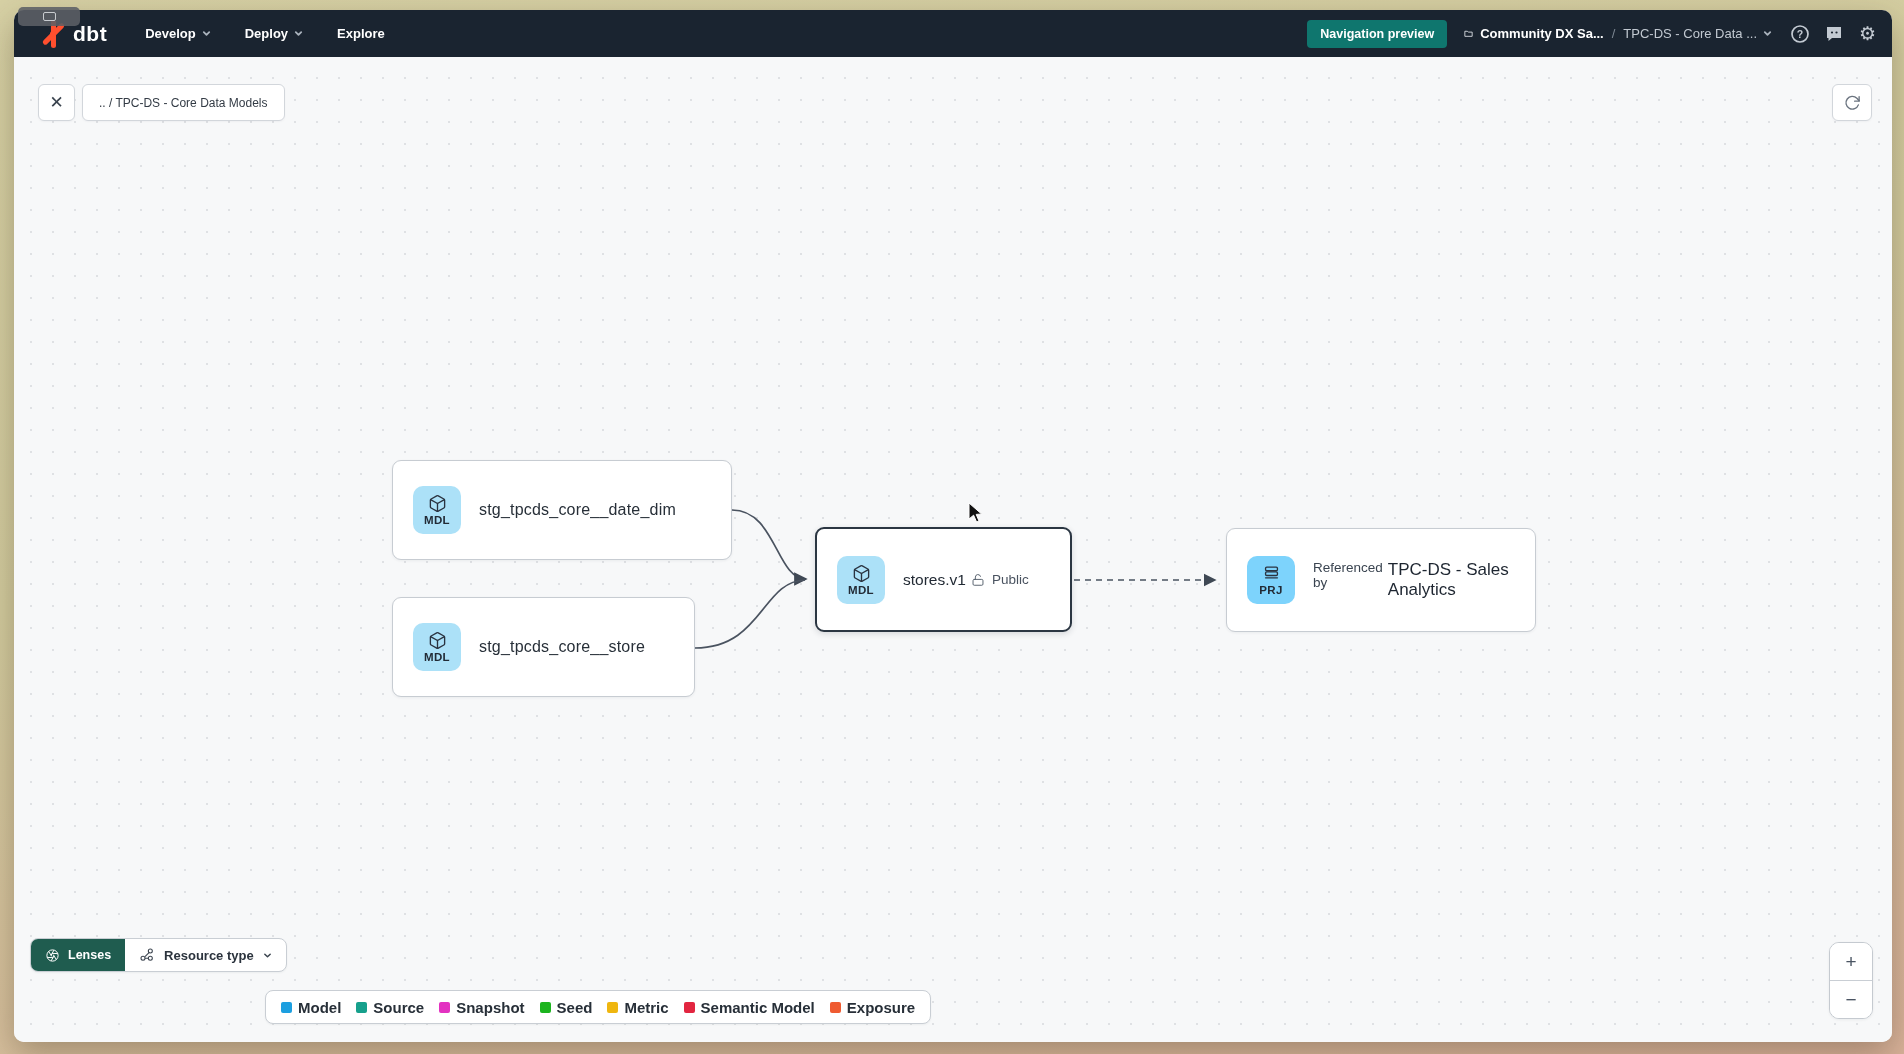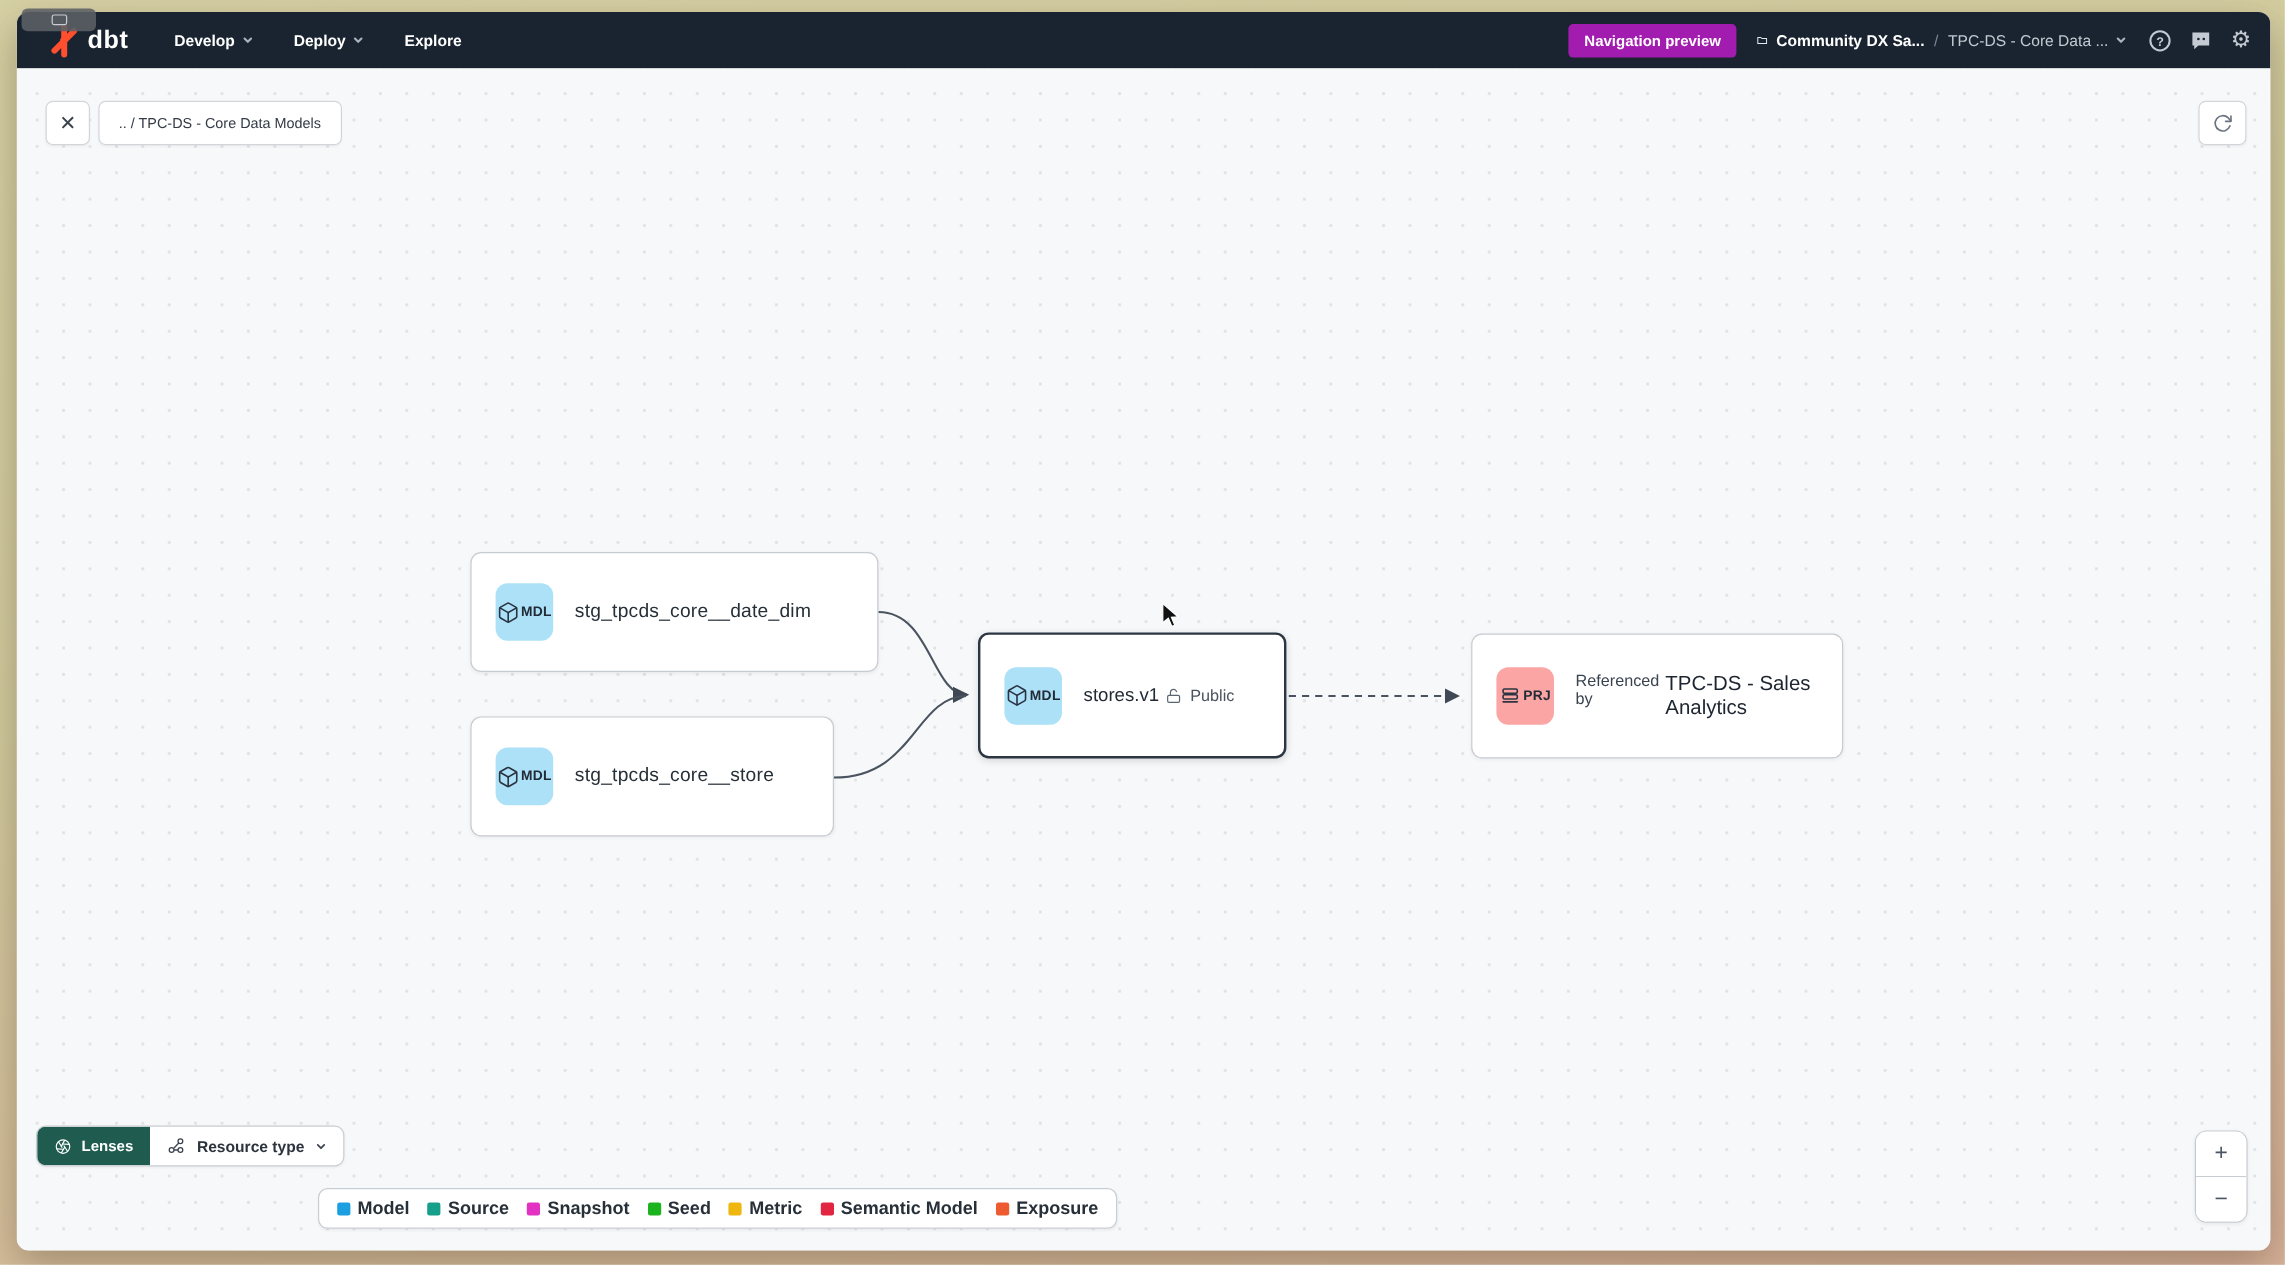--- a/index.html
+++ b/index.html
@@ -26,21 +26,21 @@
   .logo-mark span{position:absolute;left:11px;top:-1px;width:5px;height:28px;background:#ff4f2e;border-radius:3px;}
   .logo-mark span:first-child{transform:rotate(45deg);}
   .logo-mark span:last-child{transform:rotate(-45deg);}
   .logo-mark i{position:absolute;width:6px;height:6px;border-radius:50%;background:#ff4f2e;left:10px;top:10px;}
   .logo-text{color:#fff;font-size:21px;font-weight:700;letter-spacing:.5px;}
   .nav{display:flex;align-items:center;gap:34px;}
   .nav-item{display:flex;align-items:center;gap:6px;color:#fff;font-size:13px;font-weight:700;cursor:pointer;}
   .chev{width:9px;height:9px;flex:none;}
   .chev polyline{fill:none;stroke:#aab3bd;stroke-width:2;stroke-linecap:round;stroke-linejoin:round;}
   .hdr-right{margin-left:auto;display:flex;align-items:center;gap:17px;}
-  .preview-badge{background:#a21caf;color:#fff;font-size:12.5px;font-weight:700;
+  .preview-badge{background:#0f766e;color:#fff;font-size:12.5px;font-weight:700;
     padding:7px 13px;border-radius:4px;cursor:pointer;}
   .crumbs{display:flex;align-items:center;gap:8px;}
   .crumb-proj{display:flex;align-items:center;gap:7px;color:#fff;font-size:13px;font-weight:700;cursor:pointer;}
   .crumb-sep{color:#7d8793;font-size:13px;}
   .crumb-item{color:#c2c9d1;font-size:13px;cursor:pointer;display:flex;align-items:center;gap:6px;}
   .hdr-icons{display:flex;align-items:center;gap:13px;color:#c3cad2;}
   .hicon{width:21px;height:21px;display:flex;align-items:center;justify-content:center;cursor:pointer;}
   .hicon svg{display:block;}
   .gear-glyph{font-size:19px;line-height:1;color:#c3cad2;}
 
@@ -60,27 +60,27 @@
   .refresh-btn{left:1818px;top:27px;width:40px;height:37px;cursor:pointer;}
   .ico{flex:none;display:block;}
   .ico path,.ico circle,.ico line,.ico polyline,.ico rect{fill:none;stroke:#6a737f;stroke-width:1.8;
     stroke-linecap:round;stroke-linejoin:round;}
 
   
   .node{position:absolute;background:#fff;border:1px solid #c7ccd2;border-radius:9px;
     display:flex;align-items:center;gap:18px;padding:0 20px;cursor:pointer;
     box-shadow:0 1px 3px rgba(25,35,45,.06);}
   .node.selected{border:2px solid #2b3642;box-shadow:0 2px 6px rgba(25,35,45,.15);}
-  .rbadge{width:48px;height:48px;border-radius:10px;display:flex;flex-direction:row;
+  .rbadge{width:48px;height:48px;border-radius:10px;display:flex;flex-direction:column;
     align-items:center;justify-content:center;gap:1px;flex:none;}
   .rbadge .btxt{font-size:11.5px;font-weight:700;color:#222b36;letter-spacing:.3px;}
   .rbadge svg{display:block;}
   .rbadge svg *{fill:none;stroke:#2a3340;stroke-width:1.7;stroke-linecap:round;stroke-linejoin:round;}
   .badge-mdl{background:#ace1f8;}
-  .badge-prj{background:#fca5a5;}
+  .badge-prj{background:#7dd3fc;}
   .node-title{font-size:16px;color:#272f38;letter-spacing:.2px;}
   .node .tcol{display:flex;flex-direction:row;gap:5px;}
   .sel-title{font-size:15.5px;color:#222a34;}
   .pub-row{display:flex;align-items:center;gap:7px;font-size:13.5px;color:#4a5360;}
   .pub-row svg *{fill:none;stroke:#5a6470;stroke-width:1.7;stroke-linecap:round;stroke-linejoin:round;}
   .kicker{font-size:13.5px;color:#3a4450;}
   .d-title{font-size:17px;color:#1d2530;}
 
   
   .edges{position:absolute;inset:0;pointer-events:none;}

